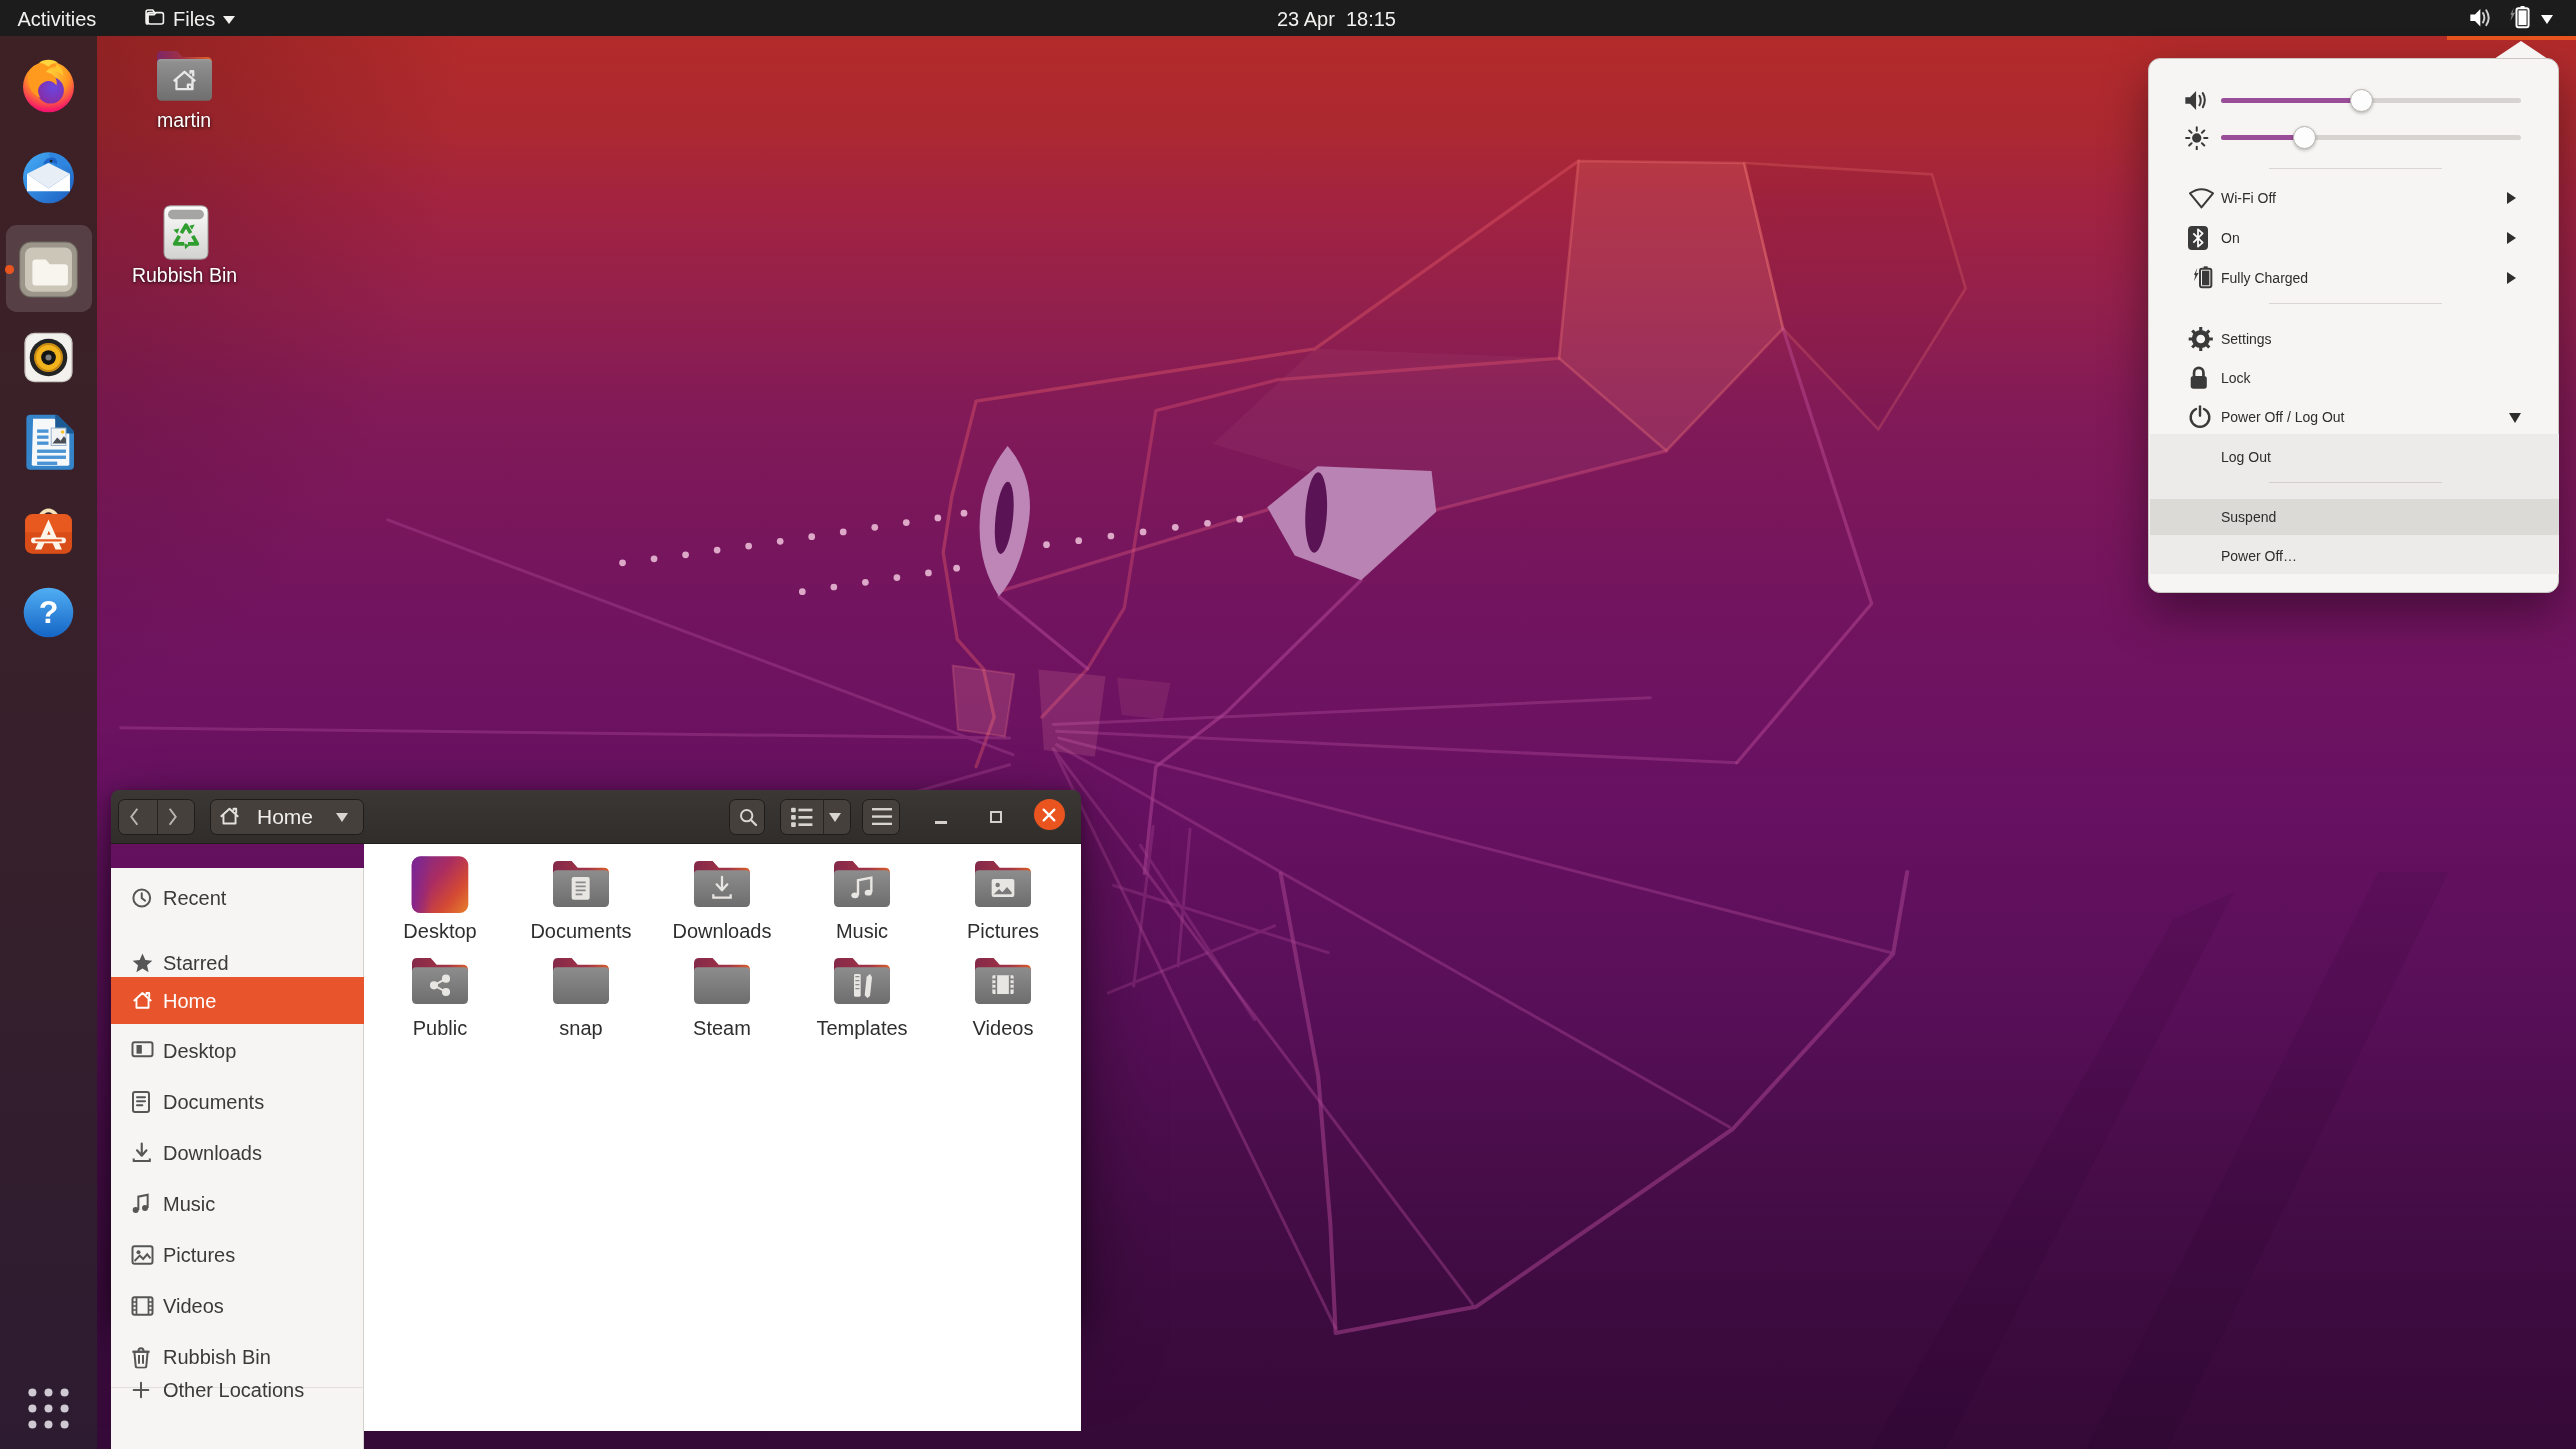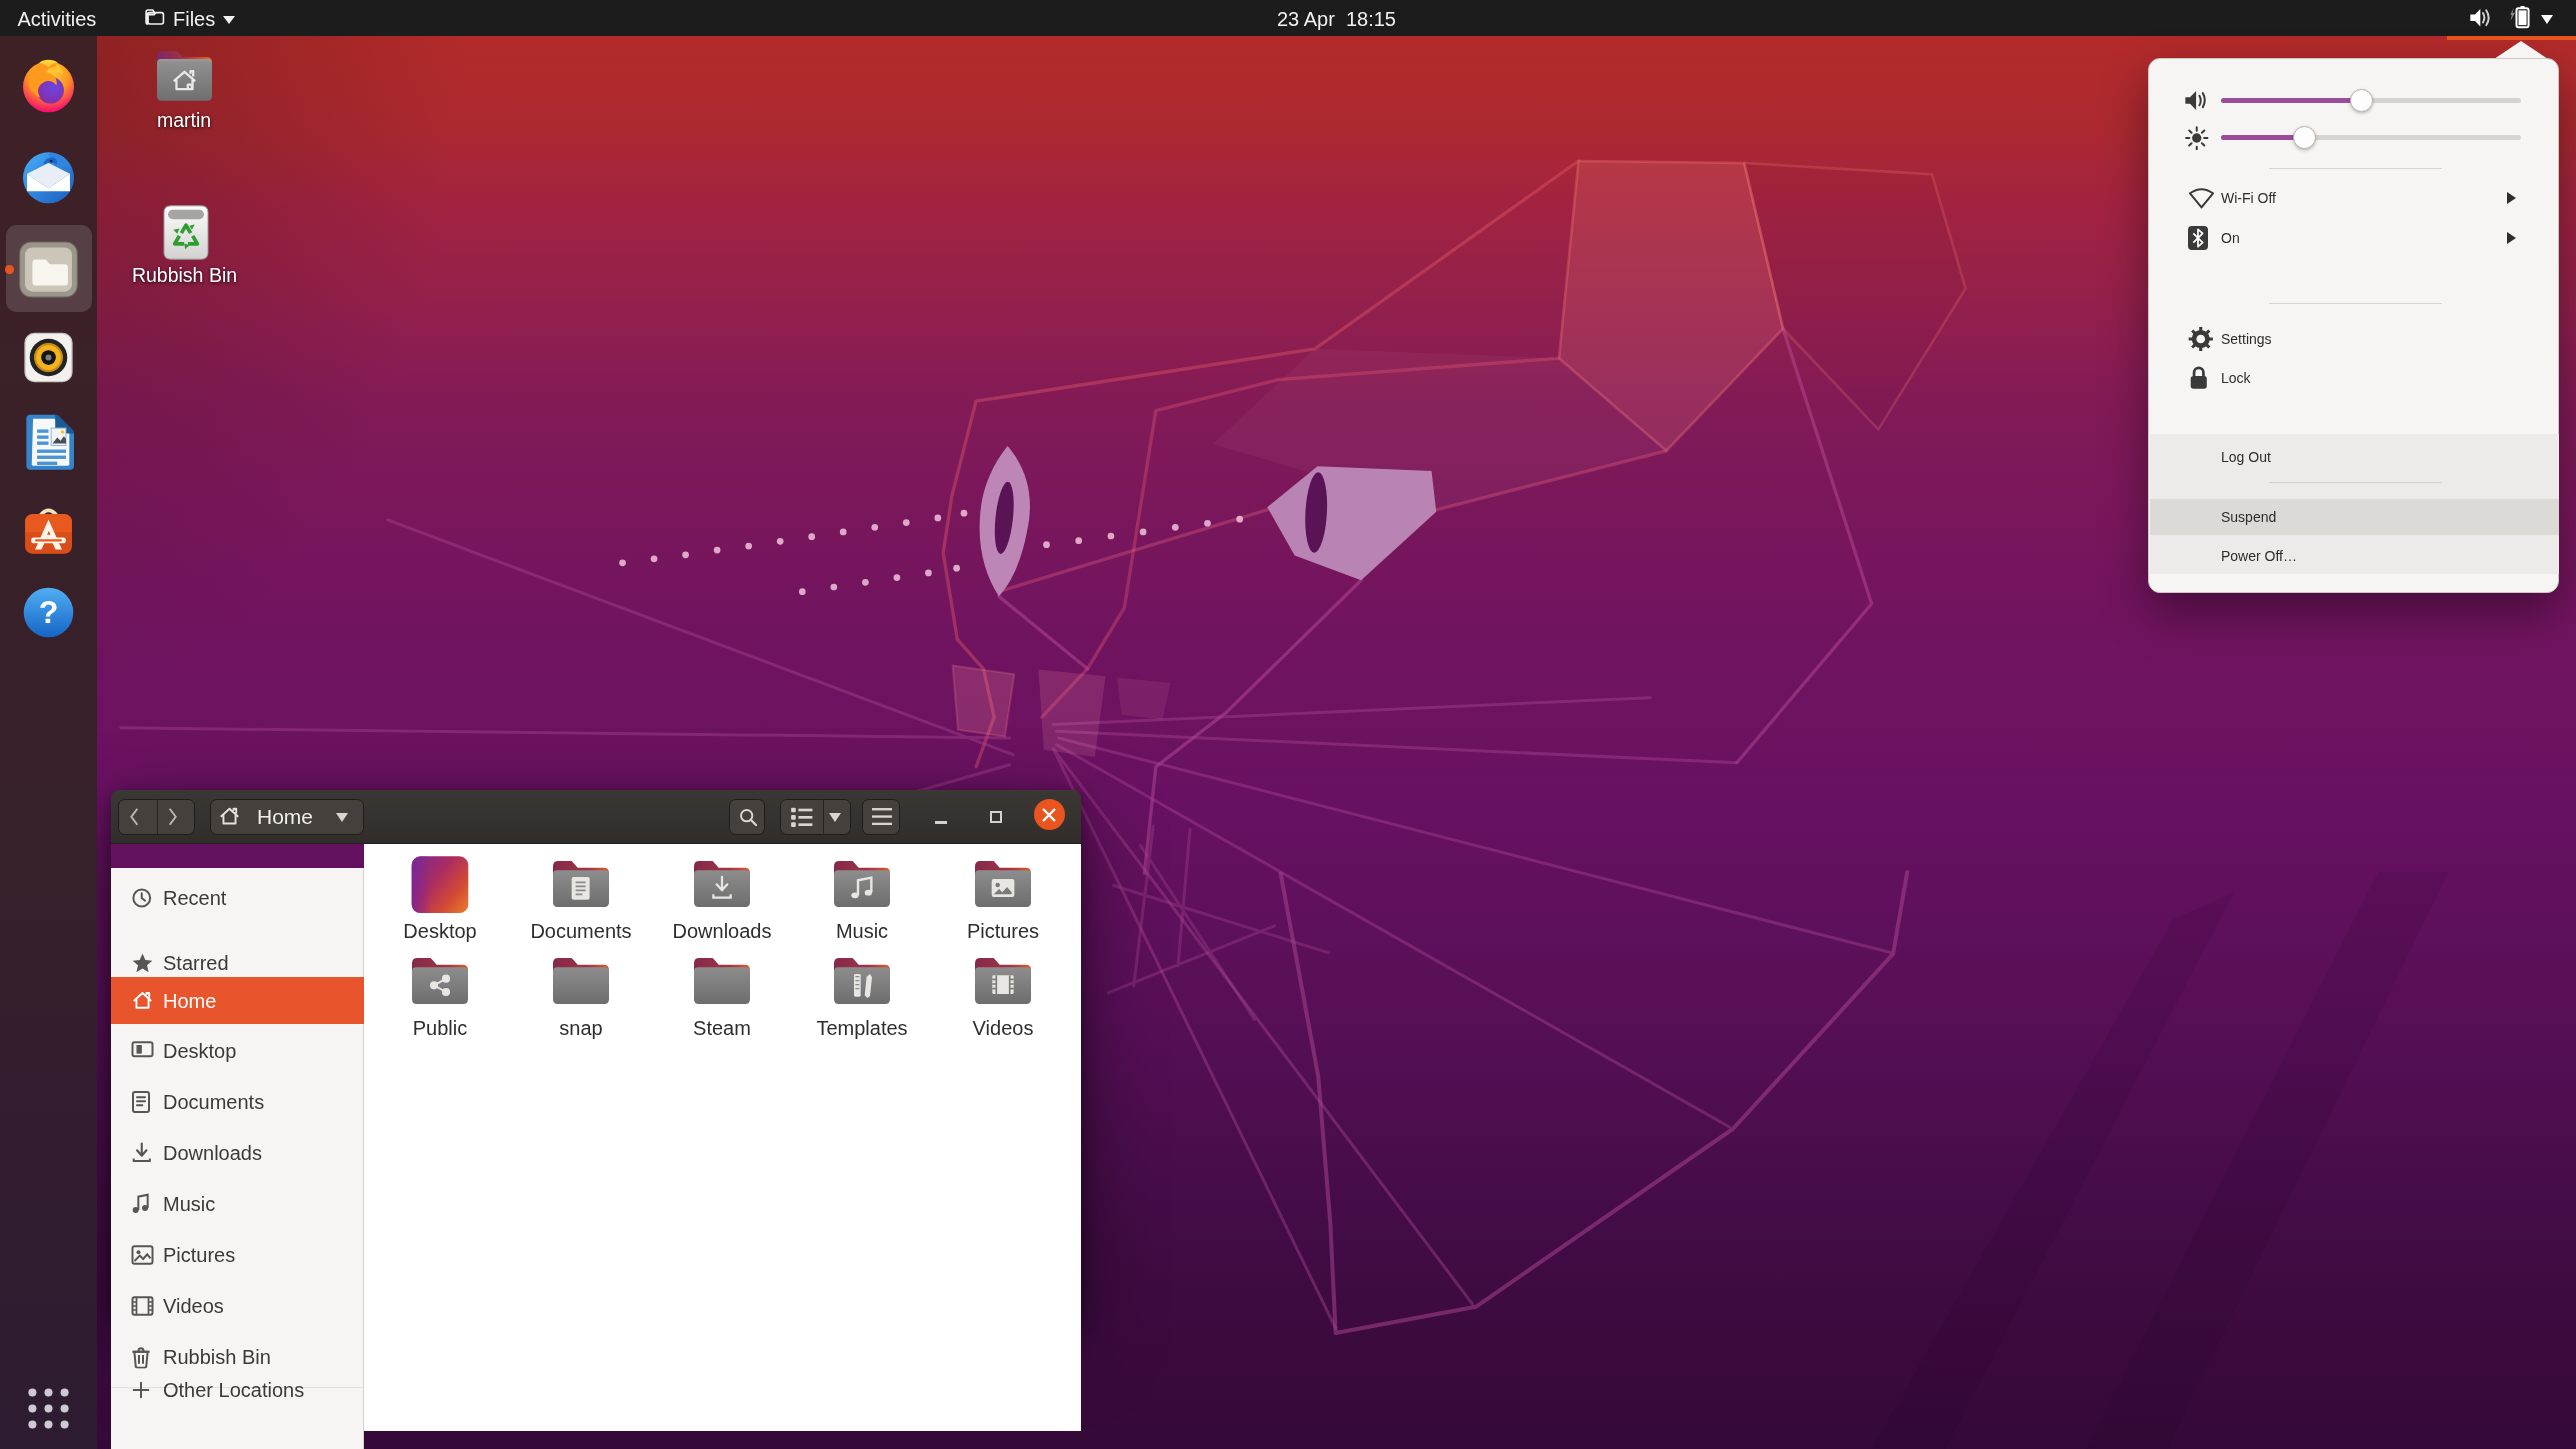--- a/index.html
+++ b/index.html
@@ -550,40 +550,58 @@
 
 <div class="row" style="top:159px;">
 <svg class="ricon" width="20" height="24" viewBox="0 0 30 36">
           <rect x="0" y="0" width="30" height="36" rx="6" fill="#3a3a3a"></rect>
           <path d="M8 11 L22 25 L15 31 V5 L22 11 L8 25" fill="none" stroke="#fff" stroke-width="2.6" stroke-linejoin="round"></path>
         </svg>
 <span class="rtxt">On</span>
         <span class="arrow"></span>
       </div>
 
+<div class="row" style="top:199px;">
+<svg class="ricon" width="28" height="24" viewBox="0 0 42 36">
+          <path d="M9 13 L14 3 L12 11 L16 10 L9 23 L11 14 Z" fill="#3a3a3a"></path>
+          <rect x="18" y="4" width="17" height="28" rx="3" fill="none" stroke="#3a3a3a" stroke-width="3"></rect>
+          <rect x="23.5" y="0.5" width="6" height="4" fill="#3a3a3a"></rect>
+          <rect x="21" y="7" width="11" height="22" fill="#3a3a3a"></rect>
+        </svg>
+<span class="rtxt">Fully Charged</span>
+        <span class="arrow"></span>
+      </div>
 <div class="psep" style="top:244px;"></div>
 
 <div class="row" style="top:260px;">
 <svg class="ricon" width="25.5" height="25.5" viewBox="0 0 38 38">
           <circle cx="19" cy="19" r="10" fill="none" stroke="#3a3a3a" stroke-width="7"></circle>
           <g stroke="#3a3a3a" stroke-width="4.6">
             <path d="M19 1 v7 M19 30 v7 M1 19 h7 M30 19 h7 M6.3 6.3 l5 5 M26.7 26.7 l5 5 M31.7 6.3 l-5 5 M11.3 26.7 l-5 5"></path>
           </g>
         </svg>
 <span class="rtxt">Settings</span>
       </div>
 
 <div class="row" style="top:299px;">
 <svg class="ricon" width="21.5" height="25.5" viewBox="0 0 32 38">
           <rect x="4" y="16" width="24" height="19" rx="4" fill="#3a3a3a"></rect>
           <path d="M9 16 v-5 a7 7 0 0 1 14 0 v5" fill="none" stroke="#3a3a3a" stroke-width="4"></path>
         </svg>
 <span class="rtxt">Lock</span>
       </div>
 
+<div class="row" style="top:338px;">
+<svg class="ricon" width="24" height="24" viewBox="0 0 36 36">
+          <path d="M12 6 a14 14 0 1 0 12 0" fill="none" stroke="#3a3a3a" stroke-width="3.6" stroke-linecap="round"></path>
+          <path d="M18 2 v14" stroke="#3a3a3a" stroke-width="3.6" stroke-linecap="round"></path>
+        </svg>
+<span class="rtxt">Power Off / Log Out</span>
+<span class="abs" style="right:39px;top:50%;margin-top:-4px;width:0;height:0;border-top:10px solid #2d2d2d;border-left:6.7px solid transparent;border-right:6.7px solid transparent;"></span>
+      </div>
 
 <div class="abs" style="left:0.7px;top:375px;width:409px;height:140px;background:#edebe9;"></div>
 <div class="row" style="top:378px;">
         <span class="rtxt">Log Out</span>
       </div>
 <div class="psep" style="top:423px;background:#d2cfcc;"></div>
 <div class="abs" style="left:0.7px;top:440px;width:409px;height:36px;background:#dcdad7;"></div>
 <div class="row" style="top:477px;">
         <span class="rtxt">Power Off…</span>
       </div>

